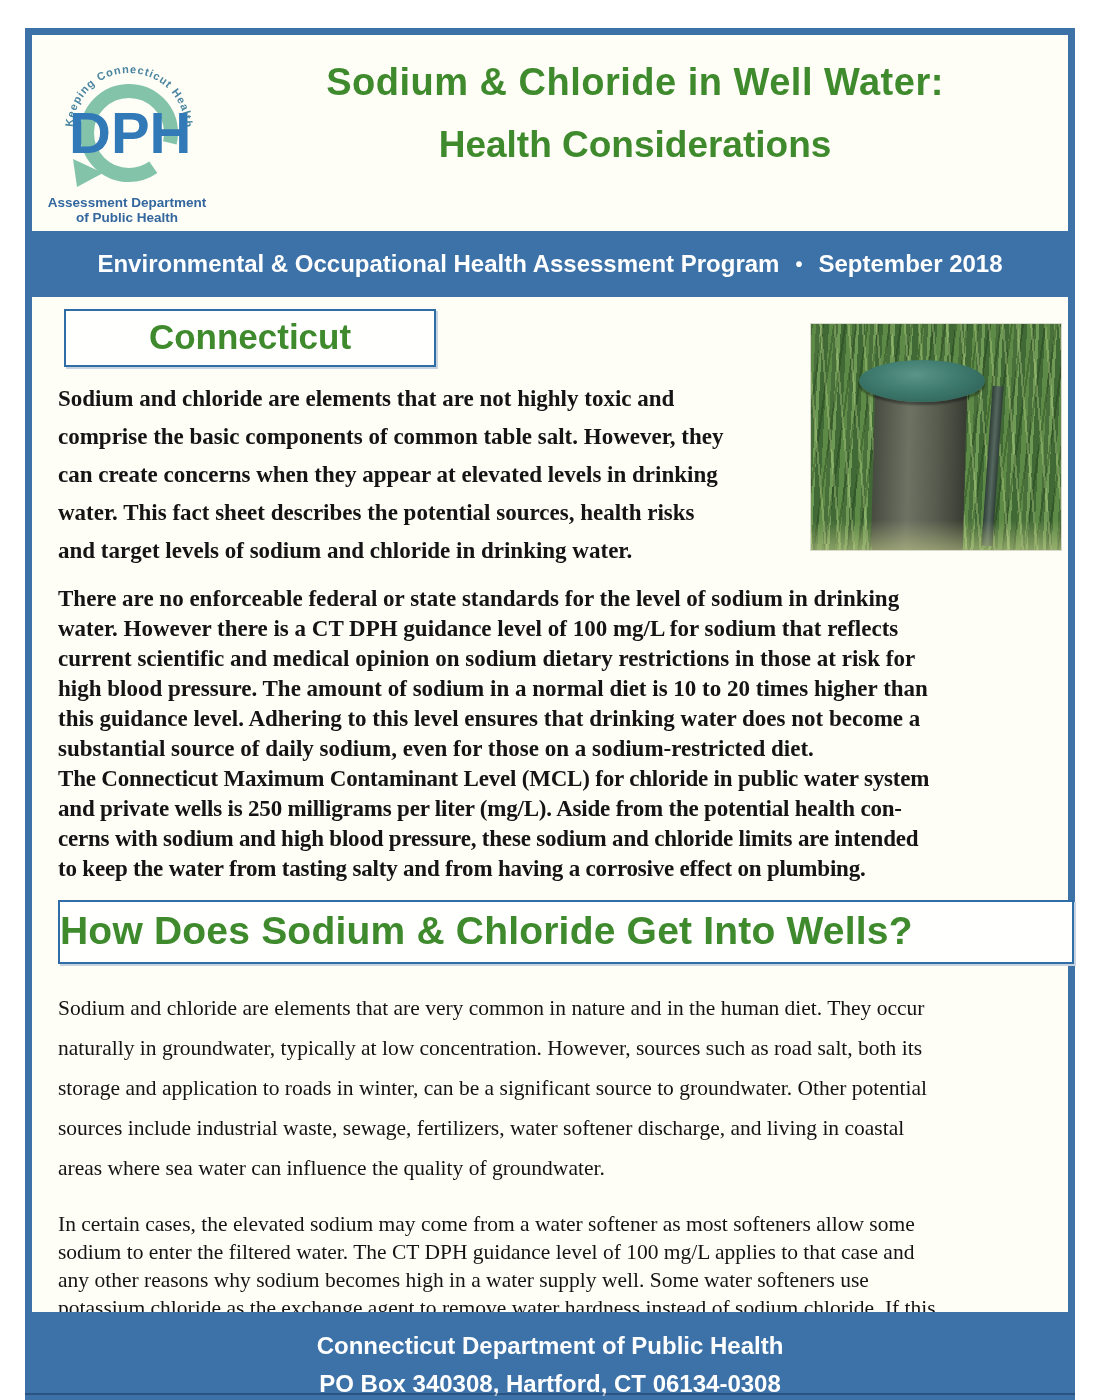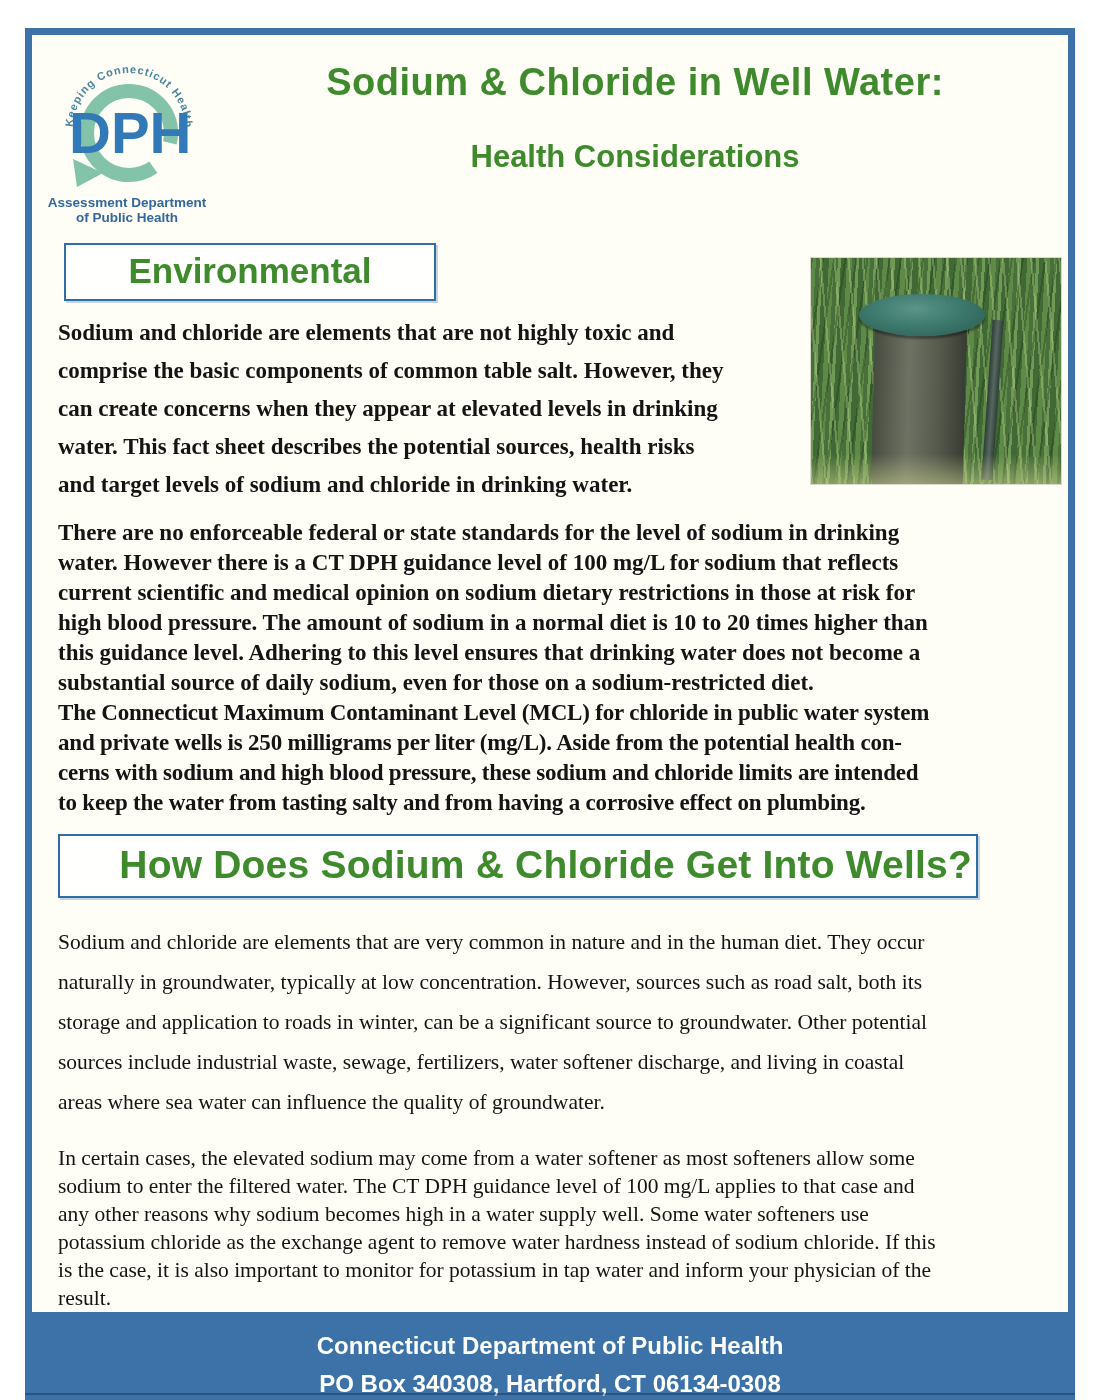--- a/index.html
+++ b/index.html
@@ -31,22 +31,22 @@
   .logo-caption{
     color:#33679e;font-weight:bold;font-size:13.5px;line-height:15px;margin-top:-4px;
     white-space:pre-line;
   }
   .titles{margin-left:170px;text-align:center;padding-top:22px;}
   .title-main{
     color:var(--heading-green);font-weight:bold;font-size:38px;line-height:50px;
     letter-spacing:.5px;
   }
   .title-sub{
-    color:var(--heading-green);font-weight:bold;font-size:31px;line-height:40px;
-    margin-top:30px;
+    color:var(--heading-green);font-weight:bold;font-size:37px;line-height:40px;
+    margin-top:18px;
   }
   
   .banner{
     height:66px;background:var(--frame-blue);display:flex;align-items:center;
     justify-content:center;color:#fff;font-weight:bold;font-size:24px;
   }
   .banner .dot{margin:0 16px;font-size:20px;}
   
   .content{position:relative;padding:0 26px;background:var(--paper);}
   .intro-box{
@@ -87,22 +87,22 @@
   }
   .para{
     font-family:"Liberation Serif", serif;color:var(--body-text);
     white-space:pre-line;
   }
   .para.bold{font-weight:bold;font-size:23px;}
   .p1{width:756px;line-height:38px;margin-top:13px;}
   .p2{line-height:30px;margin-top:14px;}
   .p3{line-height:30px;margin-top:0;letter-spacing:-.2px;}
   .how-box{
-    margin-top:16px;width:920px;border:2px solid var(--box-border-blue);
-    background:#fffffe;text-align:right;padding:7px 4px 9px 0;
+    margin-top:16px;width:1016px;border:2px solid var(--box-border-blue);
+    background:#fffffe;text-align:left;padding:7px 4px 9px 0;
     box-shadow:2px 2px 0 #c7d3df;
   }
   .how-box .h{color:var(--heading-green);font-weight:bold;font-size:39px;letter-spacing:.2px;}
   .para.regular{font-size:21.5px;}
   .p4{line-height:40px;margin-top:24px;}
   .p5{line-height:28px;margin-top:22px;}
   
   .footer{
     position:absolute;left:-7px;bottom:0;width:1050px;height:88px;
     background:var(--frame-blue);text-align:center;color:#fff;font-weight:bold;
@@ -134,33 +134,38 @@
       </svg>
       <div class="logo-caption">Assessment Department
 of Public Health</div>
     </div>
     <div class="titles">
       <div class="title-main">Sodium &amp; Chloride in Well Water:</div>
       <div class="title-sub">Health Considerations</div>
     </div>
   </div>
 
+  <div class="banner">
+    <span>Environmental &amp; Occupational Health Assessment Program</span>
+    <span class="dot">•</span>
+    <span>September 2018</span>
+  </div>
 
   <div class="content">
 
     <div class="photo" aria-label="well head casing with cap standing in tall grass">
       <div class="blades"></div>
       <div class="pipe"></div>
       <div class="casing"></div>
       <div class="cap"></div>
       <div class="glow"></div>
     </div>
 
     <div class="intro-box">
-      <span class="h">Environmental</span>
+      <span class="h">Connecticut</span>
     </div>
 
     <div class="para bold p1">Sodium and chloride are elements that are not highly toxic and
 comprise the basic components of common table salt.  However, they
 can create concerns when they appear at elevated levels in drinking
 water.  This fact sheet describes the potential sources, health risks
 and target levels of sodium and chloride in drinking water.</div>
 
     <div class="para bold p2">There are no enforceable federal or state standards for the level of sodium in drinking
 water.  However there is a CT DPH guidance level of 100 mg/L for sodium that reflects

